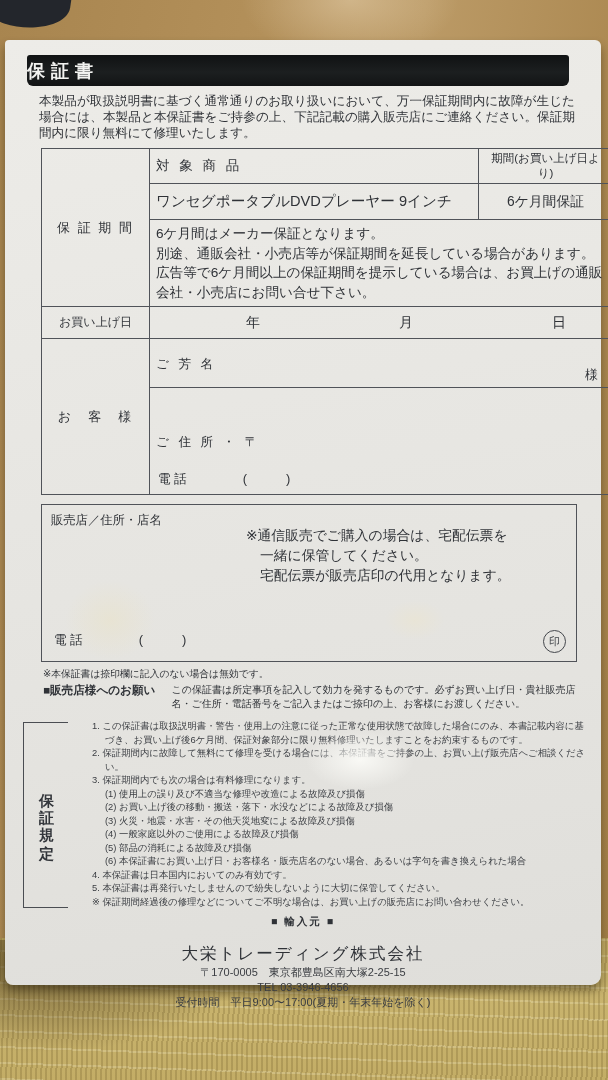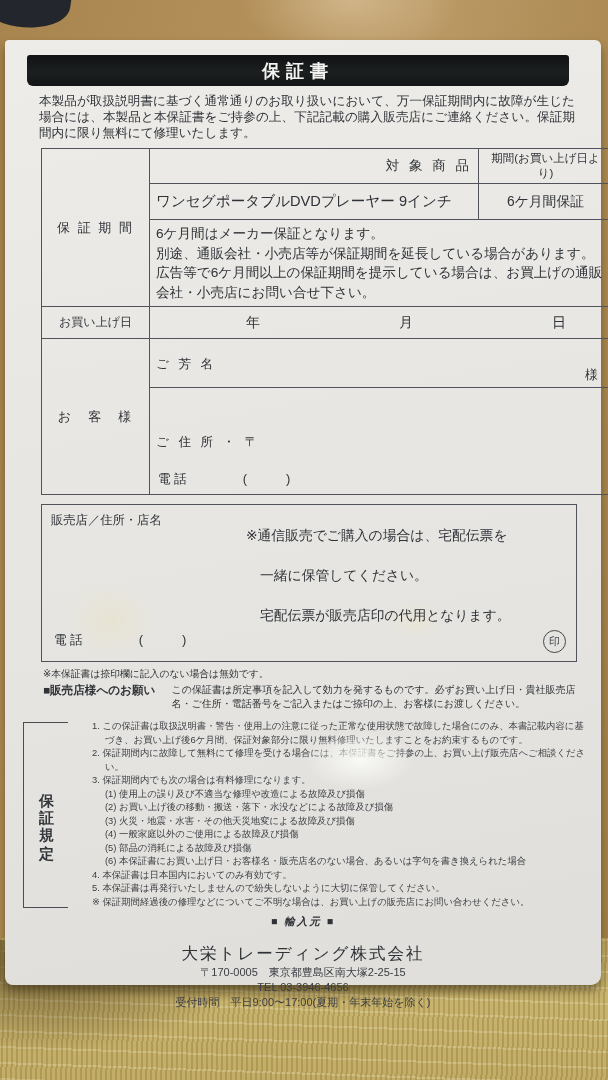--- a/index.html
+++ b/index.html
@@ -49,55 +49,55 @@
     background:radial-gradient(ellipse,rgba(250,250,246,.95),rgba(250,250,246,0) 70%);}
   .stain2{left:60px;top:540px;width:90px;height:80px;
     background:radial-gradient(ellipse,rgba(233,226,200,.55),rgba(233,226,200,0) 70%);}
   .stain3{left:380px;top:560px;width:60px;height:40px;
     background:radial-gradient(ellipse,rgba(236,229,205,.5),rgba(236,229,205,0) 70%);}
 
   .banner{
     margin:15px 32px 0 22px;height:31px;
     background:linear-gradient(180deg,#101213,#1c1f20 55%,#121415);
     border-radius:3px 3px 6px 6px;
-    display:flex;align-items:center;justify-content:center;
+    display:flex;align-items:center;
   }
   .banner span{color:#f2f2f0;font-size:18px;font-weight:bold;letter-spacing:6px;}
   .intro{
     margin:7px 26px 0 34px;font-size:12.6px;line-height:16px;text-align:justify;
   }
   
   table.main{
     border-collapse:collapse;margin:7px auto 0 36px;width:536px;table-layout:fixed;
   }
   table.main td{border:1.4px solid #505359;padding:2px 6px;vertical-align:middle;}
   td.lblcol{width:95px;text-align:center;font-size:13px;letter-spacing:2px;margin-top:12px;}
   td.midcol{width:316px;}
   td.rightcol{width:121px;}
-  .hdr{text-align:right;font-size:13.5px;letter-spacing:3px;height:27px;}
+  .hdr{text-align:left;font-size:13.5px;letter-spacing:3px;height:27px;}
   .hdr-term{text-align:center;font-size:11.5px;letter-spacing:0;height:27px;padding:2px 1px;}
   .product{font-size:14.6px;height:31px;padding-left:8px;}
   .termval{font-size:13.8px;text-align:center;height:31px;}
   .periodnote{font-size:13.6px;line-height:19.5px;padding:4px 8px;height:82px;vertical-align:top;}
   .datecell{height:27px;}
   .daterow{display:flex;font-size:14px;padding:0 40px 0 90px;justify-content:space-between;}
   .namecell{height:44px;vertical-align:top;position:relative;padding:4px 8px;}
   .namecell .sfx{position:absolute;right:14px;bottom:3px;font-size:13px;}
   .addrphone{height:102px;vertical-align:top;position:relative;padding:4px 8px;}
   .cell-lbl{font-size:12.6px;letter-spacing:3px;text-align:right;}
   .phone-line{position:absolute;left:8px;bottom:6px;font-size:12.6px;}
   .phone-line .paren{letter-spacing:0;margin-left:56px;font-size:13px;}
   
   .dealer{
     position:relative;margin:9px auto 0 36px;width:536px;height:158px;
     border:1.6px solid #505359;box-sizing:border-box;
   }
   .dealer-lbl{position:absolute;left:9px;top:7px;font-size:12.3px;}
   .dealer-note{position:absolute;left:204px;top:21px;width:322px;font-size:13.8px;line-height:20px;}
-  .dealer-note .ind{padding-left:14px;margin-top:20px;}
+  .dealer-note .ind{padding-left:14px;}
   .dealer-phone{position:absolute;left:12px;bottom:12px;font-size:12.6px;}
   .dealer-phone .paren{letter-spacing:0;margin-left:56px;font-size:13px;}
   .seal{
     position:absolute;right:10px;bottom:8px;width:21px;height:21px;border-radius:50%;
     border:1.4px solid #44474c;display:flex;align-items:center;justify-content:center;
     font-size:11px;color:#44474c;
   }
   
   .notes{margin:6px 18px 0 38px;}
   .note1{font-size:9.8px;}
@@ -112,21 +112,21 @@
     display:flex;align-items:center;justify-content:center;
   }
   .terms-lblbox span{
     writing-mode:vertical-rl;font-size:15px;font-weight:bold;letter-spacing:17px;color:#33363b;
   }
   .terms-items{flex:1;padding-left:24px;padding-top:1px;}
   .t{font-size:9.4px;line-height:13.5px;padding-left:13px;text-indent:-13px;color:#3a3d42;}
   .t.sub{padding-left:29px;text-indent:-16px;}
   
   .importer{text-align:center;margin-top:7px;}
-  .imp-hdr{font-size:10.5px;font-weight:bold;letter-spacing:2px;font-style:italic;}
+  .imp-hdr{font-size:10.5px;font-weight:bold;letter-spacing:2px;}
   .imp-co{font-size:16.5px;letter-spacing:2px;margin-top:14px;}
   .imp-line{font-size:11px;line-height:15px;color:#3a3d42;}
 </style>
 </head>
 <body>
 
 <div class="bg-wood"></div>
 <div class="bg-wood-sheen"></div>
 <div class="dark-object"></div>
 <div class="bg-tatami"></div>

